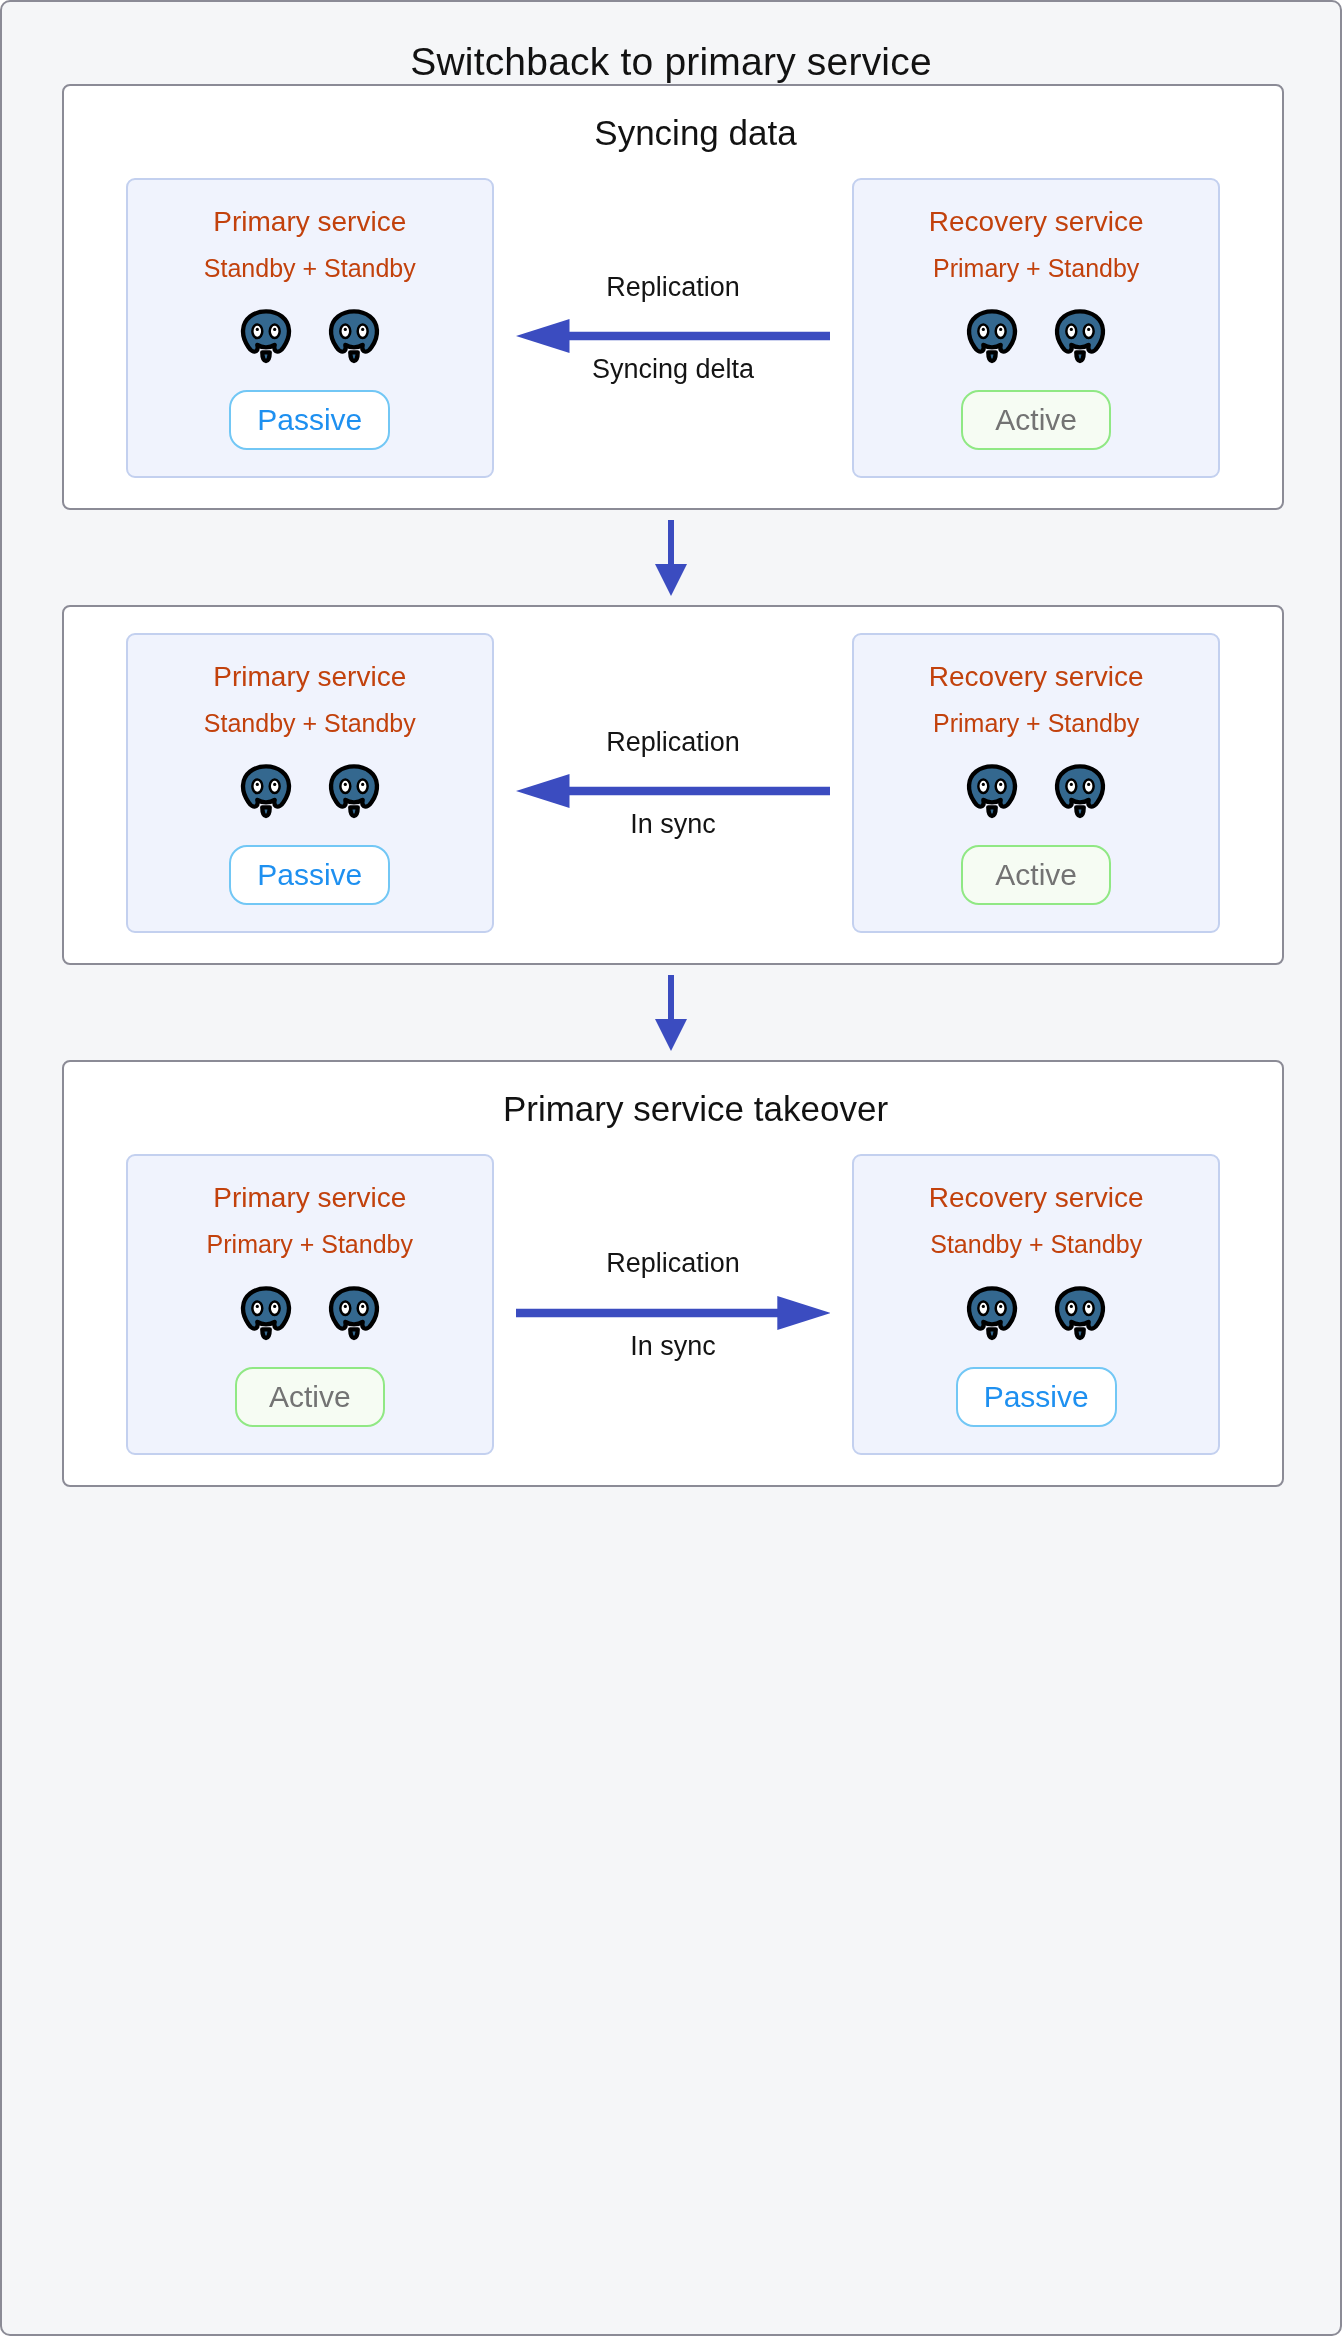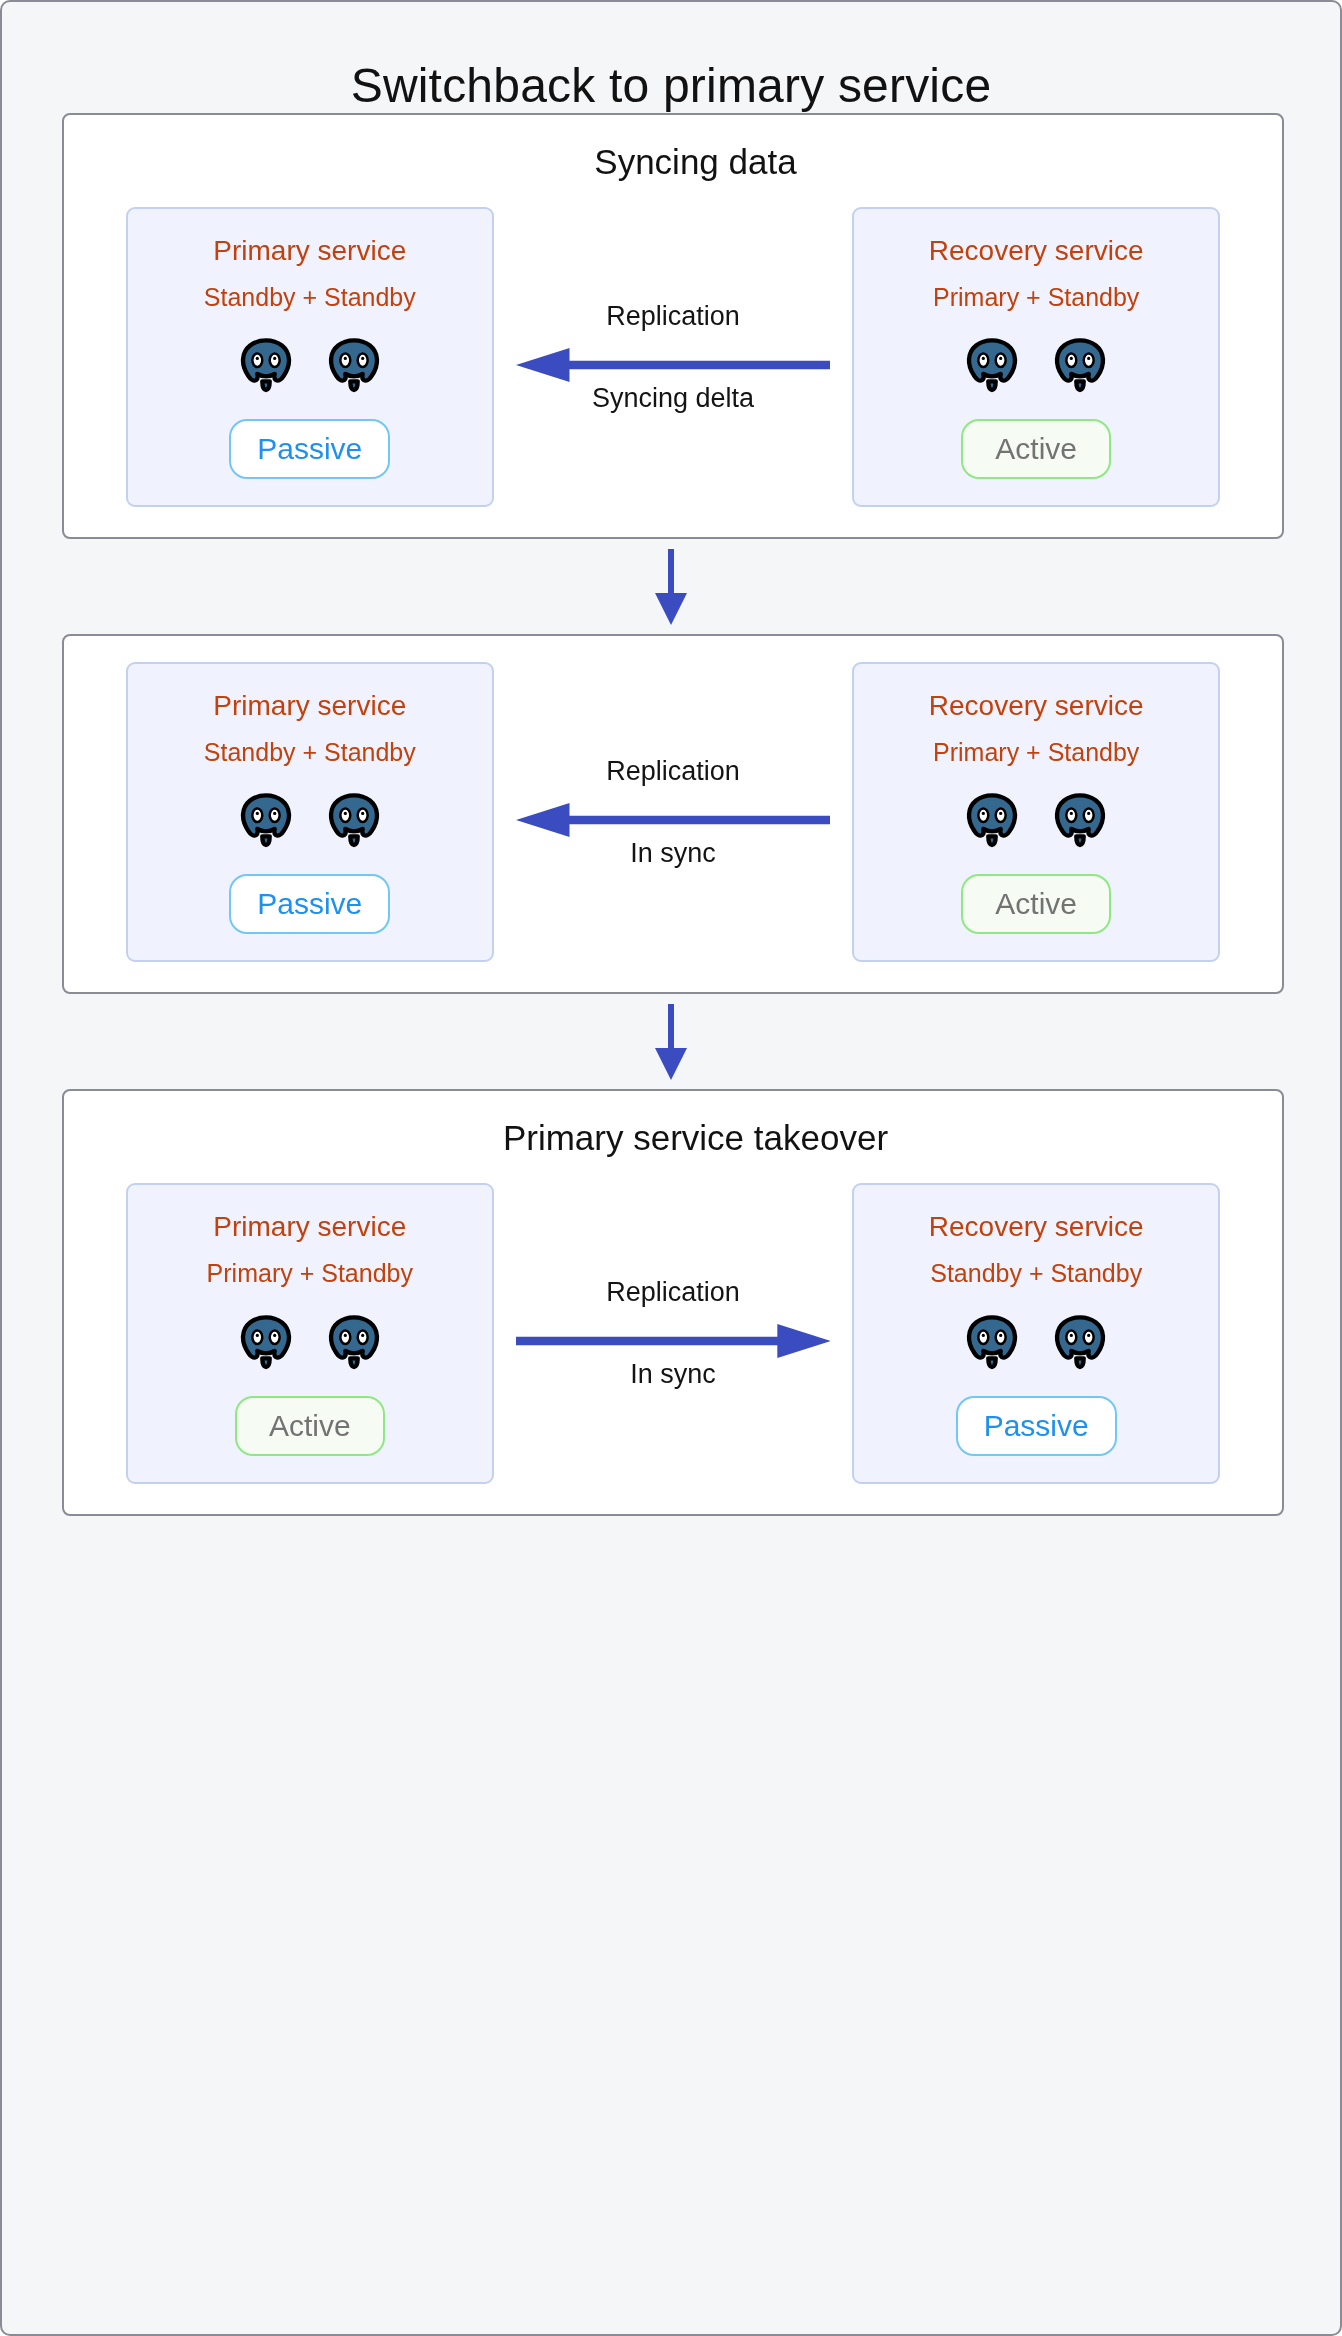--- a/index.html
+++ b/index.html
@@ -17,24 +17,24 @@
     box-sizing: border-box;
     background: #f5f6f8;
     border: 2px solid #8b8b96;
     border-radius: 10px;
     overflow: hidden;
   }
 
   
   .diagram-title {
     text-align: center;
-    font-size: 48px;
+    font-size: 39px;
     color: #121212;
     letter-spacing: 0.2px;
-    padding-top: 58px;
+    padding-top: 39px;
     padding-bottom: 0;
     line-height: 1.1;
     font-weight: 400;
   }
 
   
   .stages {
     padding: 0 60px;
     box-sizing: border-box;
   }

